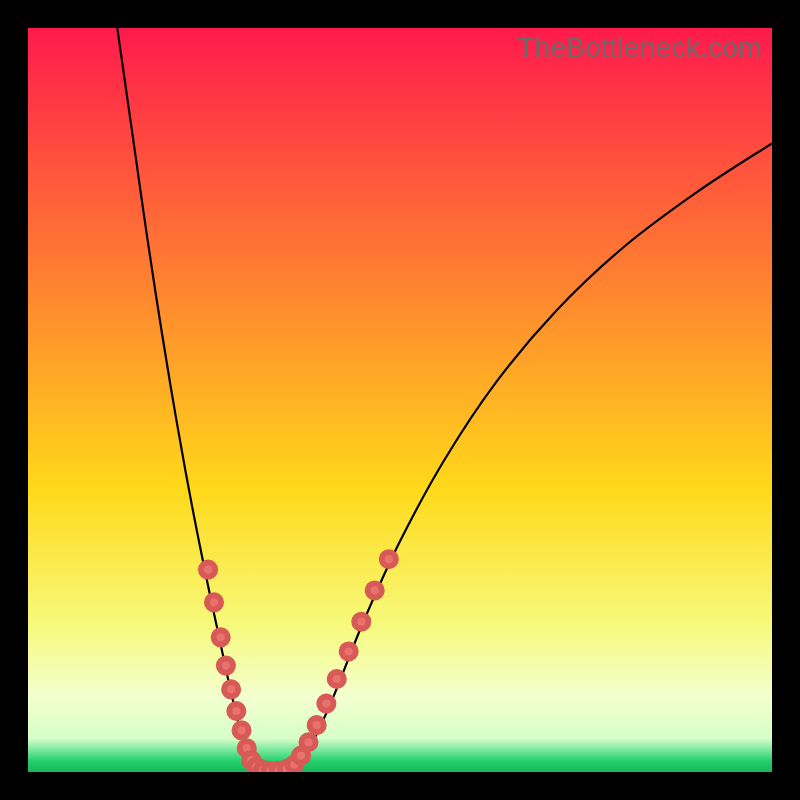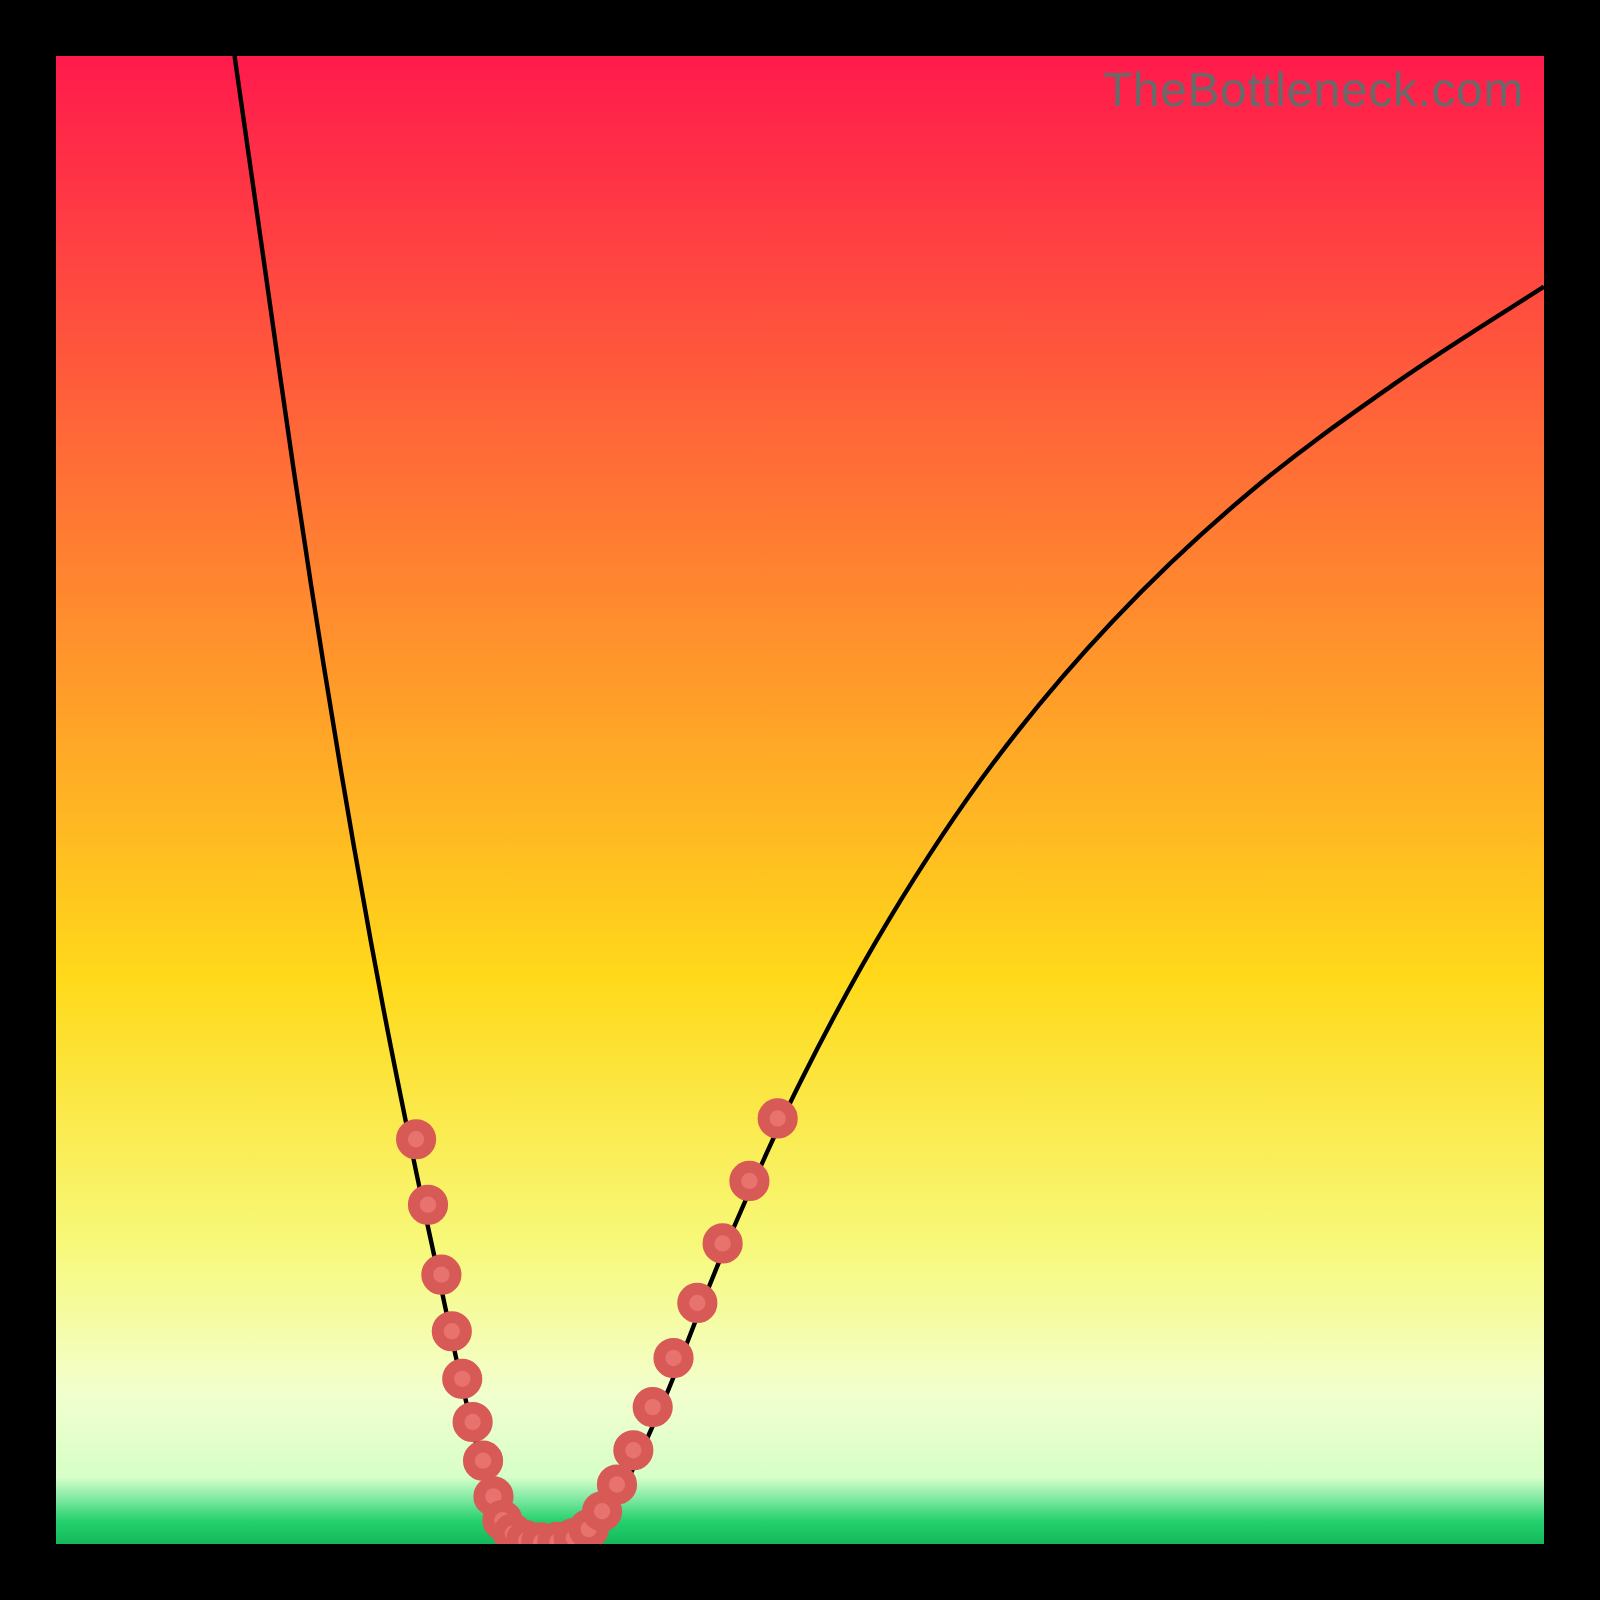--- a/index.html
+++ b/index.html
@@ -26,21 +26,21 @@
   }
   .gradient {
     position: absolute;
     inset: 0;
   }
   .watermark {
     position: absolute;
     top: 4px;
     right: 10px;
     color: #6a6a6a;
-    font-size: 24px;
+    font-size: 28px;
     font-weight: 500;
     letter-spacing: 0.3px;
   }
   svg.curve {
     position: absolute;
     inset: 0;
   }
   .dot {
     fill: #e8726e;
     stroke: #d85a57;

